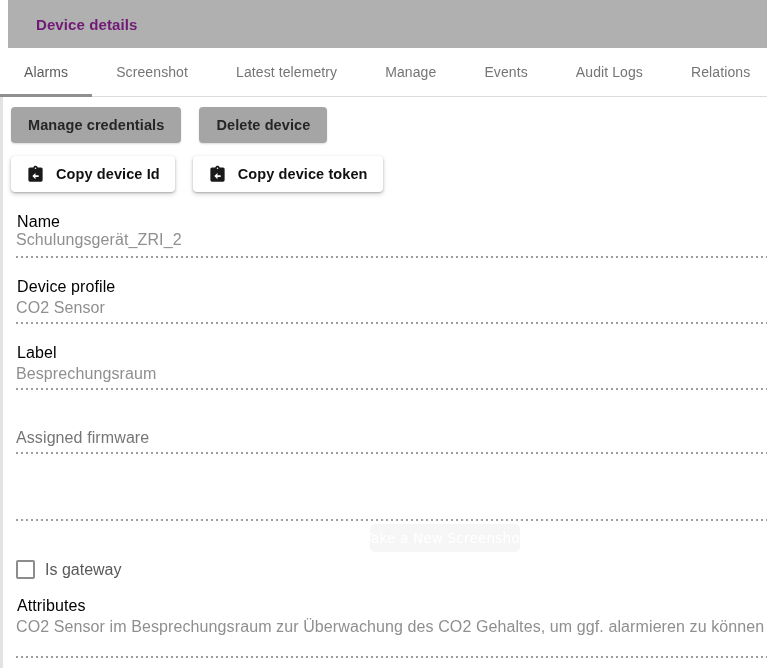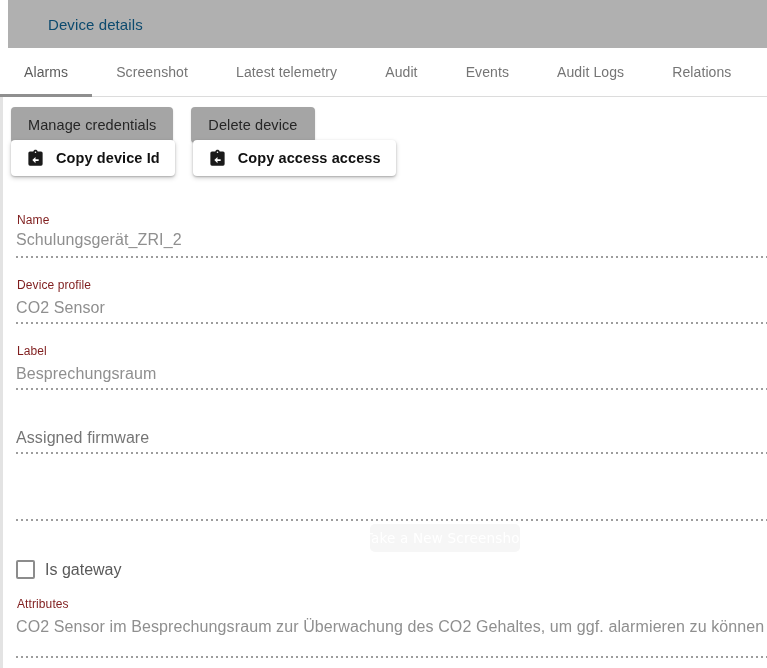--- a/index.html
+++ b/index.html
@@ -7,54 +7,54 @@
     position:relative;width:767px;height:668px;overflow:hidden;
     background:#ffffff;font-family:"Liberation Sans",sans-serif;
     -webkit-font-smoothing:antialiased;
   }
   
   .drawer-header{
     position:absolute;left:8px;top:0;right:0;height:48px;
     background:#b0b0b0;display:flex;align-items:center;
   }
   .drawer-header .title{
-    margin-left:40px;font-size:15px;font-weight:400;color:#0c4a6e;letter-spacing:.1px;
+    margin-left:28px;font-size:15px;font-weight:700;color:#701a75;letter-spacing:.1px;
   }
   
   .tabbar{
     position:absolute;left:0;top:48px;right:0;height:49px;background:#fff;
     display:flex;align-items:stretch;border-bottom:1px solid #dcdcdc;box-sizing:border-box;
   }
   .tab{
     position:relative;display:flex;align-items:center;justify-content:center;
     padding:0 24px;font-size:14px;font-weight:500;color:#757575;cursor:pointer;
     white-space:nowrap;letter-spacing:.1px;
   }
   .tab.active{color:#5c5c5c;}
   .tab.active::after{
     content:"";position:absolute;left:0;right:0;bottom:-1px;height:3px;background:#8f8f8f;
   }
   
   .btn-row{position:absolute;left:11px;display:flex;gap:18px;}
   .btn-row.row1{top:107px;}
-  .btn-row.row2{top:140px;}
+  .btn-row.row2{top:156px;}
   .btn{
     height:36px;border:none;border-radius:4px;display:inline-flex;align-items:center;
-    font-family:"Liberation Sans",sans-serif;font-size:14.5px;font-weight:400;
+    font-family:"Liberation Sans",sans-serif;font-size:14.5px;font-weight:700;
     padding:16px 17px;cursor:pointer;letter-spacing:.1px;
   }
   .btn.gray{background:#a5a5a5;color:#262626;box-shadow:0 1px 2px rgba(0,0,0,.15);}
   .btn.white{
     background:#ffffff;color:#111111;font-weight:700;
     box-shadow:0 1px 2px rgba(0,0,0,.22),0 2px 5px rgba(0,0,0,.18);
     gap:11px;padding:0 15px;
   }
   .btn .cicon{width:19px;height:19px;display:block;}
   
-  .field-label{position:absolute;left:17px;font-size:12px;color:#7f1d1d;letter-spacing:.1px;}
+  .field-label{position:absolute;left:17px;font-size:16px;color:#000000;letter-spacing:.1px;}
   .field-value{position:absolute;left:16px;font-size:16px;color:#8f8f8f;letter-spacing:.1px;white-space:nowrap;}
   .field-empty{position:absolute;left:16px;font-size:16px;color:#757575;letter-spacing:.1px;}
   .dotline{
     position:absolute;left:16px;right:0;height:2px;
     background-image:repeating-linear-gradient(to right,#9d9d9d 0 2px,transparent 2px 5px);
   }
   
   .checkbox-row{position:absolute;left:16px;top:560px;display:flex;align-items:center;gap:10px;cursor:pointer;}
   .checkbox-box{width:15px;height:15px;border:2px solid #8c8c8c;border-radius:2px;background:#fff;}
   .checkbox-label{font-size:16px;color:#595959;}
@@ -74,21 +74,21 @@
 <div id="app">
 
   <div class="drawer-header">
     <div class="title">Device details</div>
   </div>
 
   <div class="tabbar">
     <div class="tab active">Alarms</div>
     <div class="tab">Screenshot</div>
     <div class="tab">Latest telemetry</div>
-    <div class="tab">Audit</div>
+    <div class="tab">Manage</div>
     <div class="tab">Events</div>
     <div class="tab">Audit Logs</div>
     <div class="tab">Relations</div>
   </div>
 
   <div class="left-strip"></div>
 
   <div class="btn-row row1">
     <button class="btn gray">Manage credentials</button>
     <button class="btn gray">Delete device</button>
@@ -98,21 +98,21 @@
     <button class="btn white">
       <svg class="cicon" viewBox="0 0 24 24">
         <path fill="#1a1a1a" d="M19,3H14.82C14.4,1.84 13.3,1 12,1C10.7,1 9.6,1.84 9.18,3H5A2,2 0 0,0 3,5V19A2,2 0 0,0 5,21H19A2,2 0 0,0 21,19V5A2,2 0 0,0 19,3M12,3A1,1 0 0,1 13,4A1,1 0 0,1 12,5A1,1 0 0,1 11,4A1,1 0 0,1 12,3M16,15H12V18L8,14L12,10V13H16V15Z"></path>
       </svg>
       <span>Copy device Id</span>
     </button>
     <button class="btn white">
       <svg class="cicon" viewBox="0 0 24 24">
         <path fill="#1a1a1a" d="M19,3H14.82C14.4,1.84 13.3,1 12,1C10.7,1 9.6,1.84 9.18,3H5A2,2 0 0,0 3,5V19A2,2 0 0,0 5,21H19A2,2 0 0,0 21,19V5A2,2 0 0,0 19,3M12,3A1,1 0 0,1 13,4A1,1 0 0,1 12,5A1,1 0 0,1 11,4A1,1 0 0,1 12,3M16,15H12V18L8,14L12,10V13H16V15Z"></path>
       </svg>
-      <span>Copy access access</span>
+      <span>Copy device token</span>
     </button>
   </div>
 
   <div class="field-label" style="top:213px">Name</div>
   <div class="field-value" style="top:231px">Schulungsgerät_ZRI_2</div>
   <div class="dotline" style="top:256px"></div>
 
   <div class="field-label" style="top:278px">Device profile</div>
   <div class="field-value" style="top:299px">CO2 Sensor</div>
   <div class="dotline" style="top:322px"></div>

